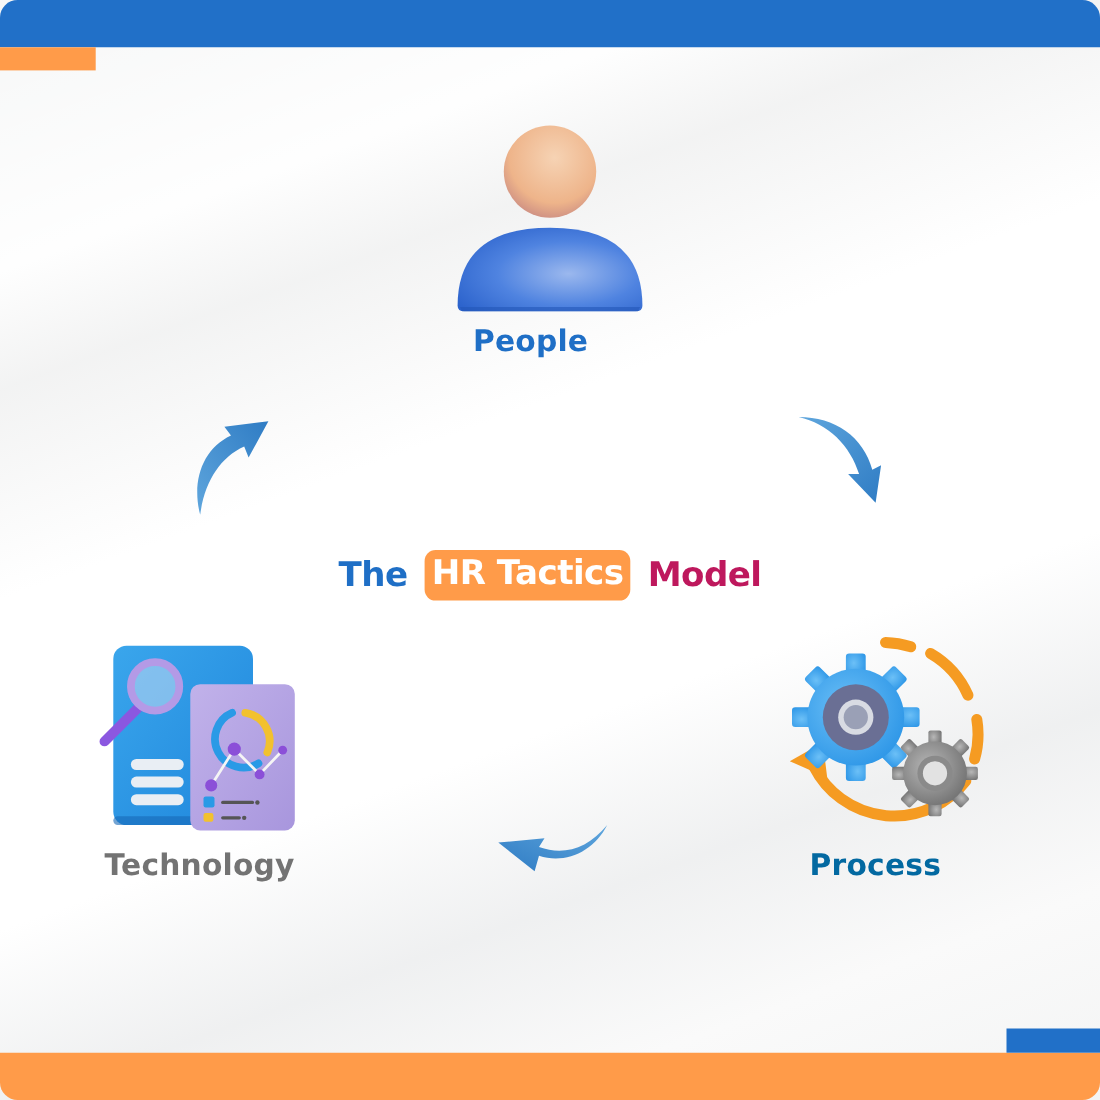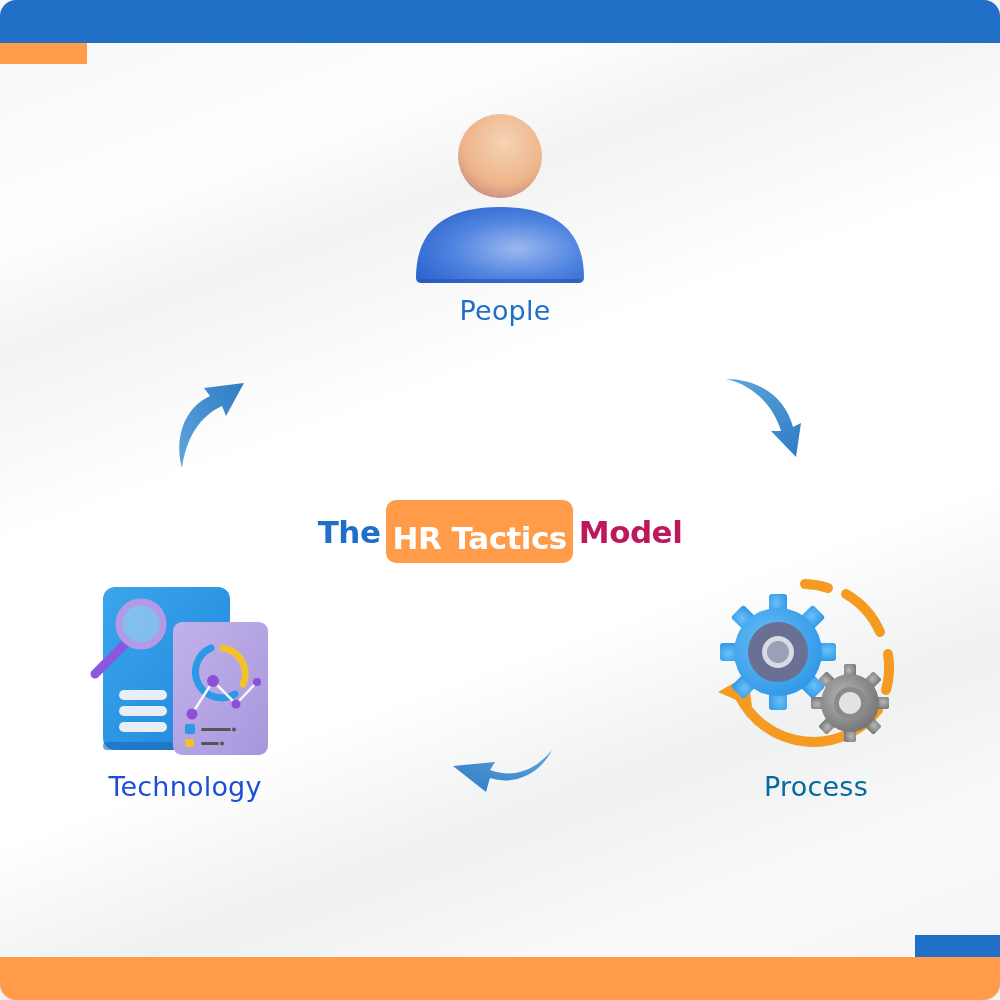--- a/index.html
+++ b/index.html
@@ -20,30 +20,30 @@
     border-radius:16px 16px 0 0;
   }
   .top-accent { position:absolute; left:0; top:43px; width:87px; height:21px; }
   .bottom-bar {
     position:absolute; left:0; top:957px; width:1000px; height:43px;
     border-radius:0 0 16px 16px;
   }
   .bottom-accent { position:absolute; left:915px; top:935px; width:85px; height:22px; }
 
   .node-label {
-    position:absolute; font-weight:normal; font-size:27px; letter-spacing:0.2px;
-    text-align:center; white-space:nowrap;
+    position:absolute; font-weight:bold; font-size:27px; letter-spacing:0.2px;
+    text-align:left; white-space:nowrap;
   }
   .title {
     position:absolute; left:0; top:500px; width:1000px;
-    display:flex; justify-content:center; align-items:center; gap:6px;
+    display:flex; justify-content:center; align-items:center; gap:16px;
     font-weight:bold; font-size:31px; letter-spacing:-0.5px;
   }
   .pill {
-    color:#fff; border-radius:10px; padding:20px 6px 6px 6px; line-height:37px;
+    color:#fff; border-radius:10px; padding:3px 6px 6px 6px; line-height:37px;
   }
   svg.abs { position:absolute; overflow:visible; }
 </style>
 </head>
 <body>
 
 <div class="bg"></div>
 
 <div class="top-bar" style="background:#2170c8"></div>
 <div class="top-accent" style="background:#ff9b49"></div>
@@ -132,21 +132,21 @@
   <rect x="100" y="142" width="10" height="10" rx="2" fill="#2a9ae6"></rect>
   <rect x="116" y="146" width="30" height="3" rx="1.5" fill="#555"></rect>
   <circle cx="149" cy="147.5" r="2" fill="#555"></circle>
   <rect x="100" y="157" width="9" height="8" rx="2" fill="#f2c12e"></rect>
   <rect x="116" y="160" width="18" height="3" rx="1.5" fill="#555"></rect>
   <circle cx="137" cy="161.5" r="2" fill="#555"></circle>
   <line x1="40" y1="62" x2="10" y2="92" stroke="#8b57e0" stroke-width="9" stroke-linecap="round"></line>
   <circle cx="56" cy="42" r="25" fill="#b8d6f2" opacity="0.6"></circle>
   <circle cx="56" cy="42" r="22" fill="none" stroke="#b49ae6" stroke-width="7"></circle>
 </svg>
-<div class="node-label" style="left:95px;top:771px;width:180px;color:#1d4ed8">Technology</div>
+<div class="node-label" style="left:95px;top:771px;width:180px;color:#737373">Technology</div>
 
 <svg class="abs" style="left:710px;top:572px" width="195" height="185" viewBox="0 0 195 185">
   <defs>
     <radialGradient id="gearBlue" cx="0.4" cy="0.4" r="0.7">
       <stop offset="0" stop-color="#6cc0f7"></stop>
         <stop offset="1" stop-color="#2a94e6"></stop>
     </radialGradient>
     <radialGradient id="gearGray" cx="0.4" cy="0.4" r="0.7">
       <stop offset="0" stop-color="#b7b7b7"></stop>
         <stop offset="1" stop-color="#6e6e6e"></stop>

